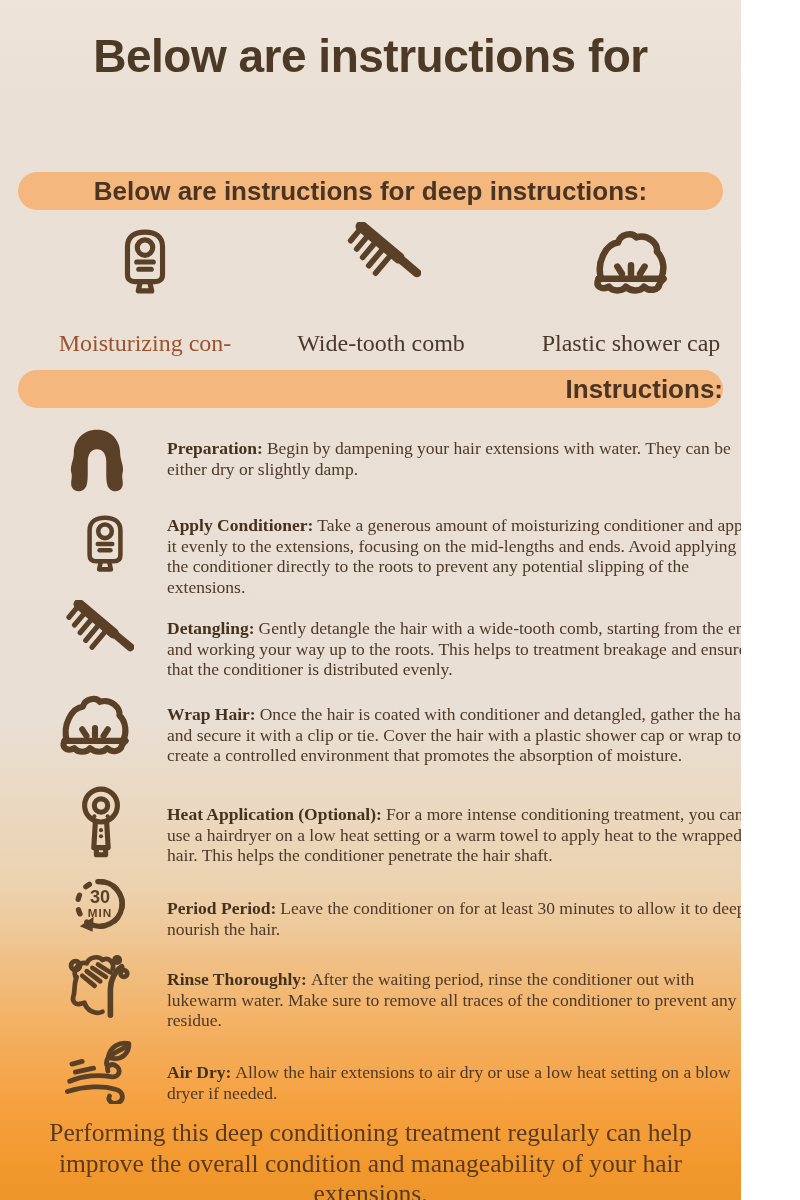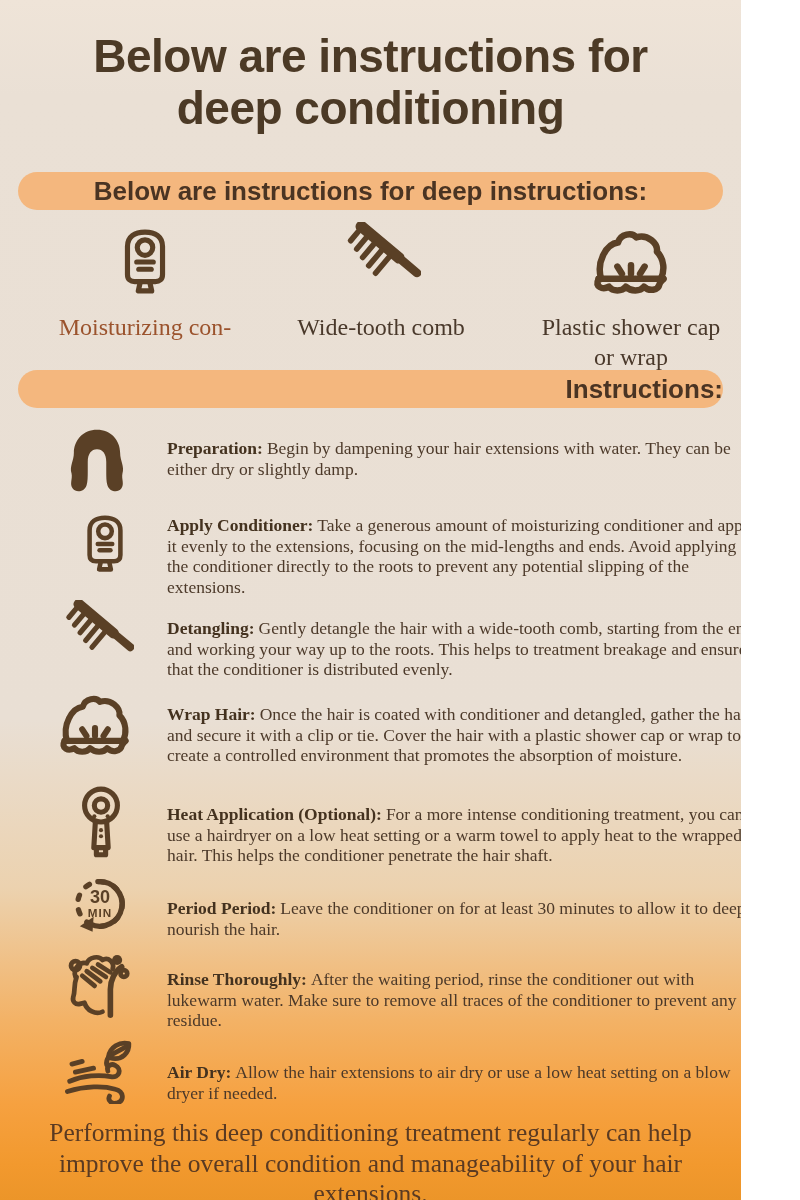--- a/index.html
+++ b/index.html
@@ -25,21 +25,21 @@
     position:absolute;left:18px;right:18px;height:38px;
     background:#F4B77E;border-radius:19px;
     display:flex;align-items:center;justify-content:center;
     font-family:"Liberation Sans", sans-serif;
     font-weight:bold;font-size:26px;color:#4A3423;
   }
   .banner-supplies{top:172px;}
   .banner-instructions{top:370px;justify-content:flex-end;}
   .supply-col{position:absolute;top:220px;text-align:center;}
   .supply-col .icon-box{height:84px;display:flex;align-items:center;justify-content:center;}
-  .supply-label{margin-top:8px;font-size:24px;line-height:1.25;color:#4A392B;}
+  .supply-label{margin-top:24px;font-size:24px;line-height:1.25;color:#4A392B;}
   .supply-label.accent{color:#9B532D;}
   .col-1{left:28px;width:234px;}
   .col-2{left:286px;width:190px;}
   .col-3{left:518px;width:226px;}
   .step{position:absolute;left:0;width:800px;}
   .step-icon{position:absolute;left:54px;width:80px;display:flex;justify-content:flex-end;}
   .step-text{
     position:absolute;left:155px;top:0;width:594px;margin:12px;
     font-size:17.5px;line-height:1.18;color:#4C3929;
   }
@@ -54,21 +54,20 @@
   .fill{fill:#5A4026;stroke:none;}
   .timer-txt{font-family:"Liberation Sans",sans-serif;font-weight:bold;fill:#5A4026;text-anchor:middle;}
 </style>
 </head>
 <body>
 
 <div class="page">
 
   <div class="title">
     <div>Below are instructions for</div>
-    <div>deep conditioning</div>
   </div>
 
   <div class="banner banner-supplies">
     <span>Below are instructions for deep instructions:</span>
   </div>
 
   <div class="supply-col col-1">
     <div class="icon-box">
       <svg width="66" height="82" viewBox="0 0 64 66">
         <path class="ic" d="M15 18 C15 8.5 22 4 32 4 C42 4 49 8.5 49 18 L49 45 C49 50 46 52 42 52 L22 52 C18 52 15 50 15 45 Z"></path>

